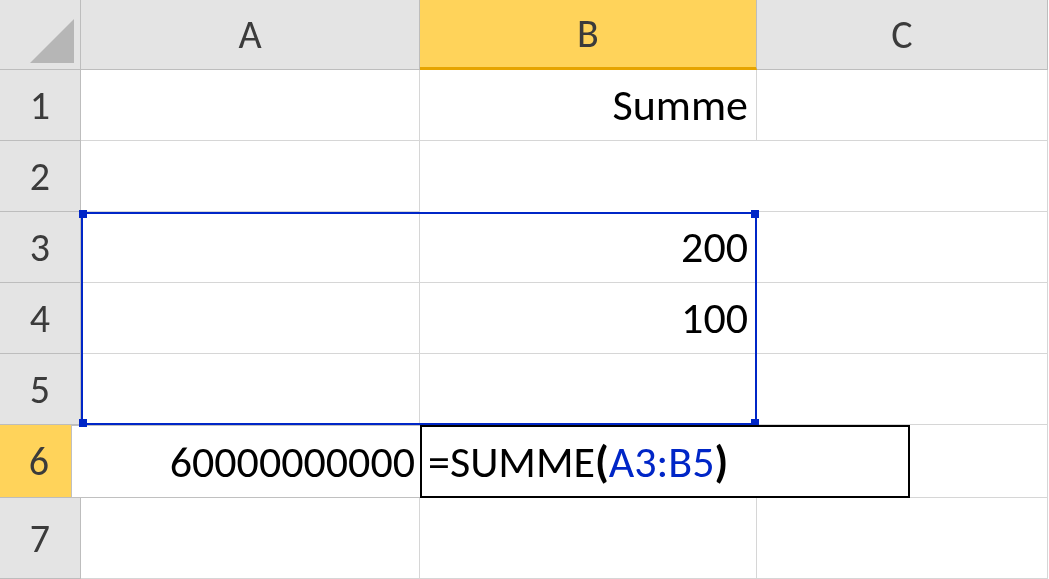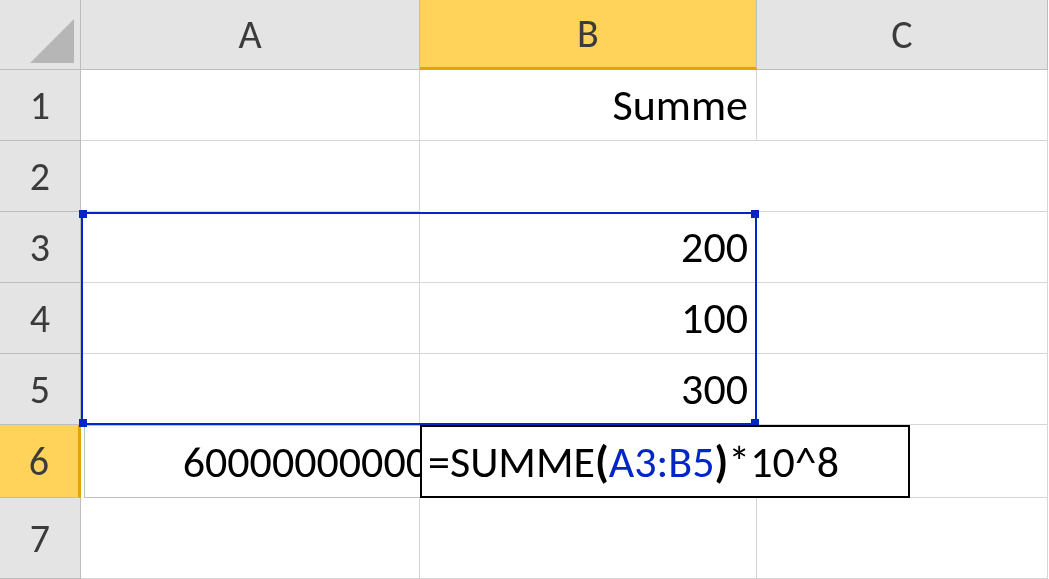--- a/index.html
+++ b/index.html
@@ -165,39 +165,37 @@
 
   <div class="cell" style="left:81px;top:212px;width:339px;height:71px"></div>
   <div class="cell right" style="left:420px;top:212px;width:337px;height:71px">200</div>
   <div class="cell" style="left:757px;top:212px;width:291px;height:71px"></div>
 
   <div class="cell" style="left:81px;top:283px;width:339px;height:71px"></div>
   <div class="cell right" style="left:420px;top:283px;width:337px;height:71px">100</div>
   <div class="cell" style="left:757px;top:283px;width:291px;height:71px"></div>
 
   <div class="cell" style="left:81px;top:354px;width:339px;height:71px"></div>
-  <div class="cell right" style="left:420px;top:354px;width:337px;height:71px">300</div>
   <div class="cell" style="left:757px;top:354px;width:291px;height:71px"></div>
 
-  <div class="cell right a6" style="left:84px;top:425px;width:353px;height:73px">60000000000</div>
+  <div class="cell right a6" style="left:71px;top:425px;width:353px;height:73px">60000000000</div>
   <div class="cell" style="left:757px;top:425px;width:291px;height:73px"></div>
 
   <div class="cell" style="left:81px;top:498px;width:339px;height:81px"></div>
   <div class="cell" style="left:420px;top:498px;width:337px;height:81px"></div>
   <div class="cell" style="left:757px;top:498px;width:291px;height:81px"></div>
 
   <div class="range-box">
     <div class="hnd tl"></div>
     <div class="hnd tr"></div>
     <div class="hnd bl"></div>
     <div class="hnd br"></div>
   </div>
 
   <div class="edit-box">
     <span class="eq">=</span>
       <span class="fn">SUMME</span>
       <span class="par">(</span>
       <span class="ref">A3:B5</span>
       <span class="par">)</span>
-      <span class="op">*10^8</span>
   </div>
 
 </div>
 
 </body></html>

